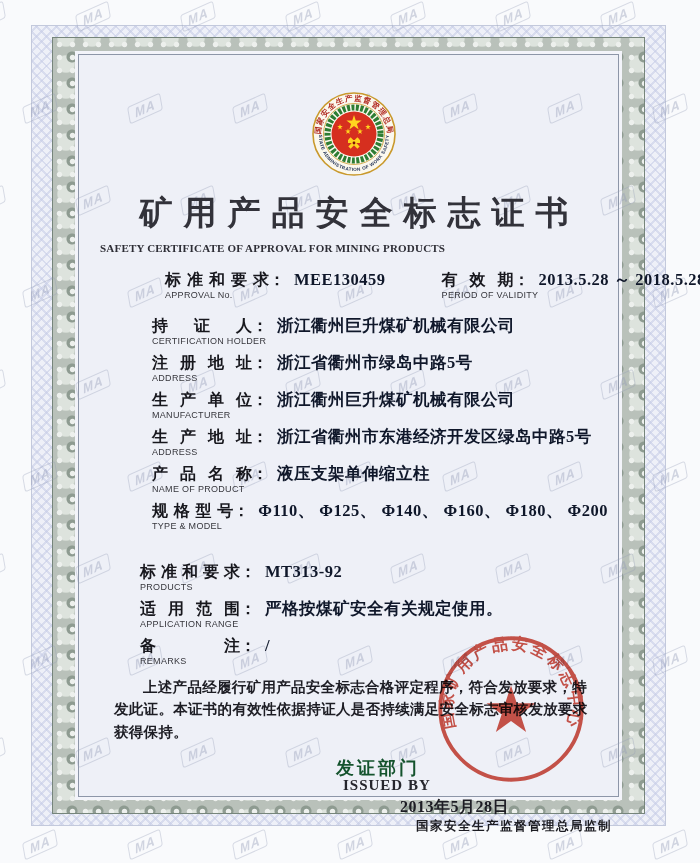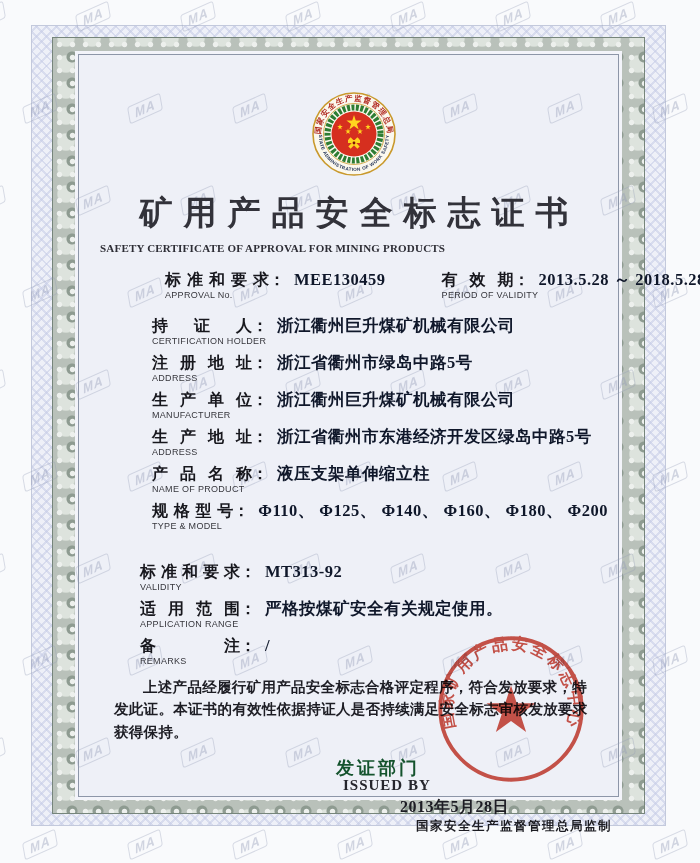--- a/index.html
+++ b/index.html
@@ -287,21 +287,21 @@
       </div>
     </div>
 
     <div class="standards">
       <div>
         <div class="fline">
             <span class="zlab">标准和要求</span>
             <span class="colon">：</span>
             <span class="fval">MT313-92</span>
           </div>
-        <div class="fsub">VALIDITY</div>
+        <div class="fsub">PRODUCTS</div>
       </div>
       <div>
         <div class="fline">
             <span class="zlab">适用范围</span>
             <span class="colon">：</span>
             <span class="fval">严格按煤矿安全有关规定使用。</span>
           </div>
         <div class="fsub">APPLICATION RANGE</div>
       </div>
       <div>

